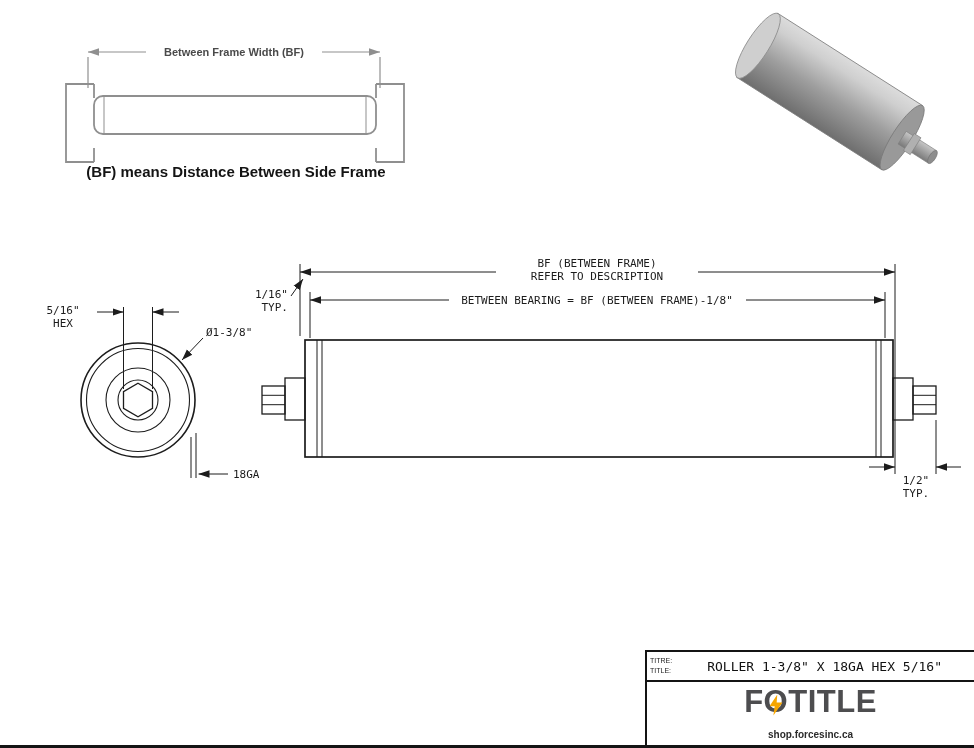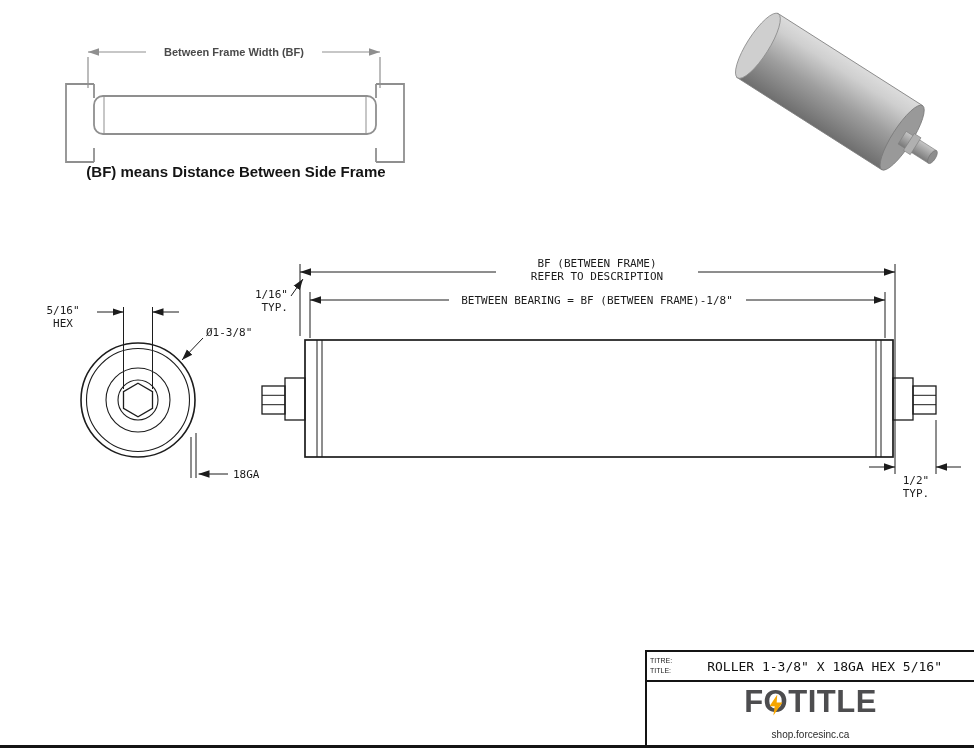--- a/index.html
+++ b/index.html
@@ -13,21 +13,21 @@
 
   .title-block { position:absolute; left:645px; top:650px; width:329px; height:95px;
                  border-top:2px solid #141414; border-left:2px solid #141414; background:#fff; }
   .tb-row-title { height:30px; border-bottom:2px solid #141414; display:flex; align-items:center; }
   .tb-labels { display:flex; flex-direction:column; padding:1px 3px; font-size:7px; color:#222; line-height:1.45; }
   .tb-title { flex:1; text-align:center; font-family:"DejaVu Sans Mono", monospace; font-size:13px; color:#111; }
   .tb-row-logo { height:61px; display:flex; flex-direction:column; align-items:center; justify-content:center; }
   .tb-logo { font-weight:bold; font-size:31px; color:#4d4d4f; letter-spacing:0.5px; line-height:1; }
   .logo-o { position:relative; display:inline-block; }
   .logo-bolt { position:absolute; left:50%; top:50%; transform:translate(-50%,-50%); width:13px; height:22px; }
-  .tb-site { font-size:10px; font-weight:normal; color:#2b2b2b; margin-top:12px; }
+  .tb-site { font-size:10px; font-weight:bold; color:#2b2b2b; margin-top:12px; }
   .sheet-border-bottom { position:absolute; left:0; right:0; bottom:0; height:3px; background:#141414; }
 </style>
 </head>
 <body>
 
 <div class="sheet">
 
 <svg class="drawing" width="974" height="748" viewBox="0 0 974 748">
   <defs>
     <marker id="arr" viewBox="0 0 10 8" refX="10" refY="4" markerWidth="11" markerHeight="9" orient="auto-start-reverse" markerUnits="userSpaceOnUse">

